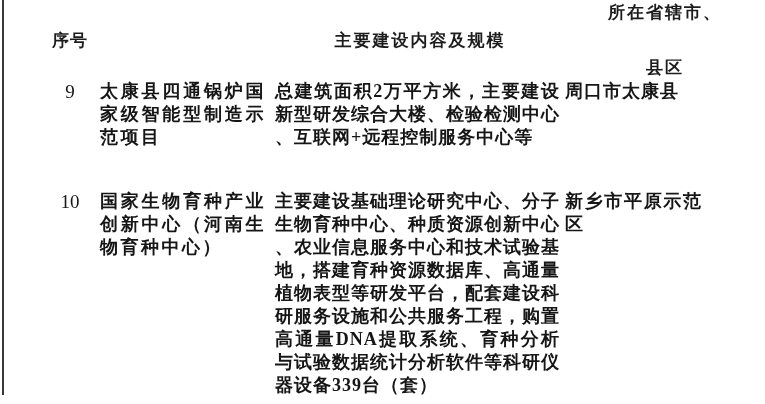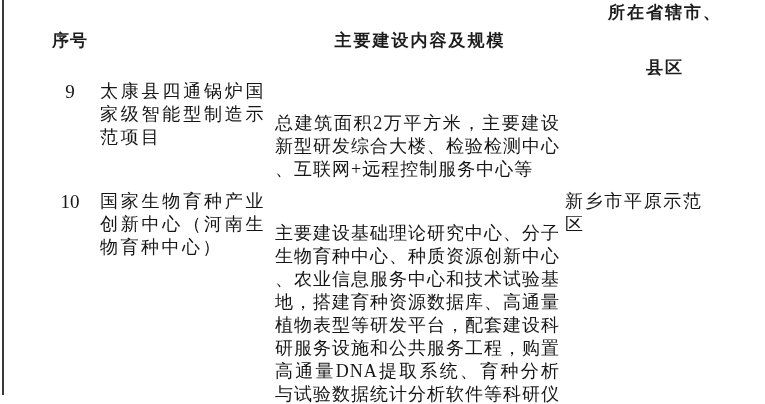--- a/index.html
+++ b/index.html
@@ -63,23 +63,24 @@
     font-size: 19px;
   }
   .td.name    { grid-column: 3; }
   .td.content { grid-column: 4; }
   .td.loc     { grid-column: 5; }
   .jtext {
     text-align: justify;
     text-align-last: left;
     line-break: anywhere;
     word-break: break-all;
+    font-weight: bold;
   }
   .td.name .jtext    { width: 166px; letter-spacing: 2.5px; }
-  .td.content .jtext { width: 285px; letter-spacing: 1px; margin-top: 32px; }
+  .td.content .jtext { width: 285px; letter-spacing: 1px; }
   .td.loc .jtext     { width: 137px; letter-spacing: 1px; }
 </style>
 </head>
 <body>
 
 <div class="page">
   <div class="left-rule"></div>
 
   <div class="doc-table">
 
@@ -94,20 +95,23 @@
       <span>县区</span>
     </div>
 
     <div class="td serial r1">9</div>
     <div class="td name r1">
       <div class="jtext">太康县四通锅炉国家级智能型制造示范项目</div>
     </div>
     <div class="td content r1">
       <div class="jtext">总建筑面积2万平方米，主要建设新型研发综合大楼、检验检测中心、互联网+远程控制服务中心等</div>
     </div>
+    <div class="td loc r1">
+      <div class="jtext">周口市太康县</div>
+    </div>
 
     <div class="td serial r2">10</div>
     <div class="td name r2">
       <div class="jtext">国家生物育种产业创新中心（河南生物育种中心）</div>
     </div>
     <div class="td content r2">
       <div class="jtext">主要建设基础理论研究中心、分子生物育种中心、种质资源创新中心、农业信息服务中心和技术试验基地，搭建育种资源数据库、高通量植物表型等研发平台，配套建设科研服务设施和公共服务工程，购置高通量DNA提取系统、育种分析与试验数据统计分析软件等科研仪器设备339台（套）</div>
     </div>
     <div class="td loc r2">
       <div class="jtext">新乡市平原示范区</div>

